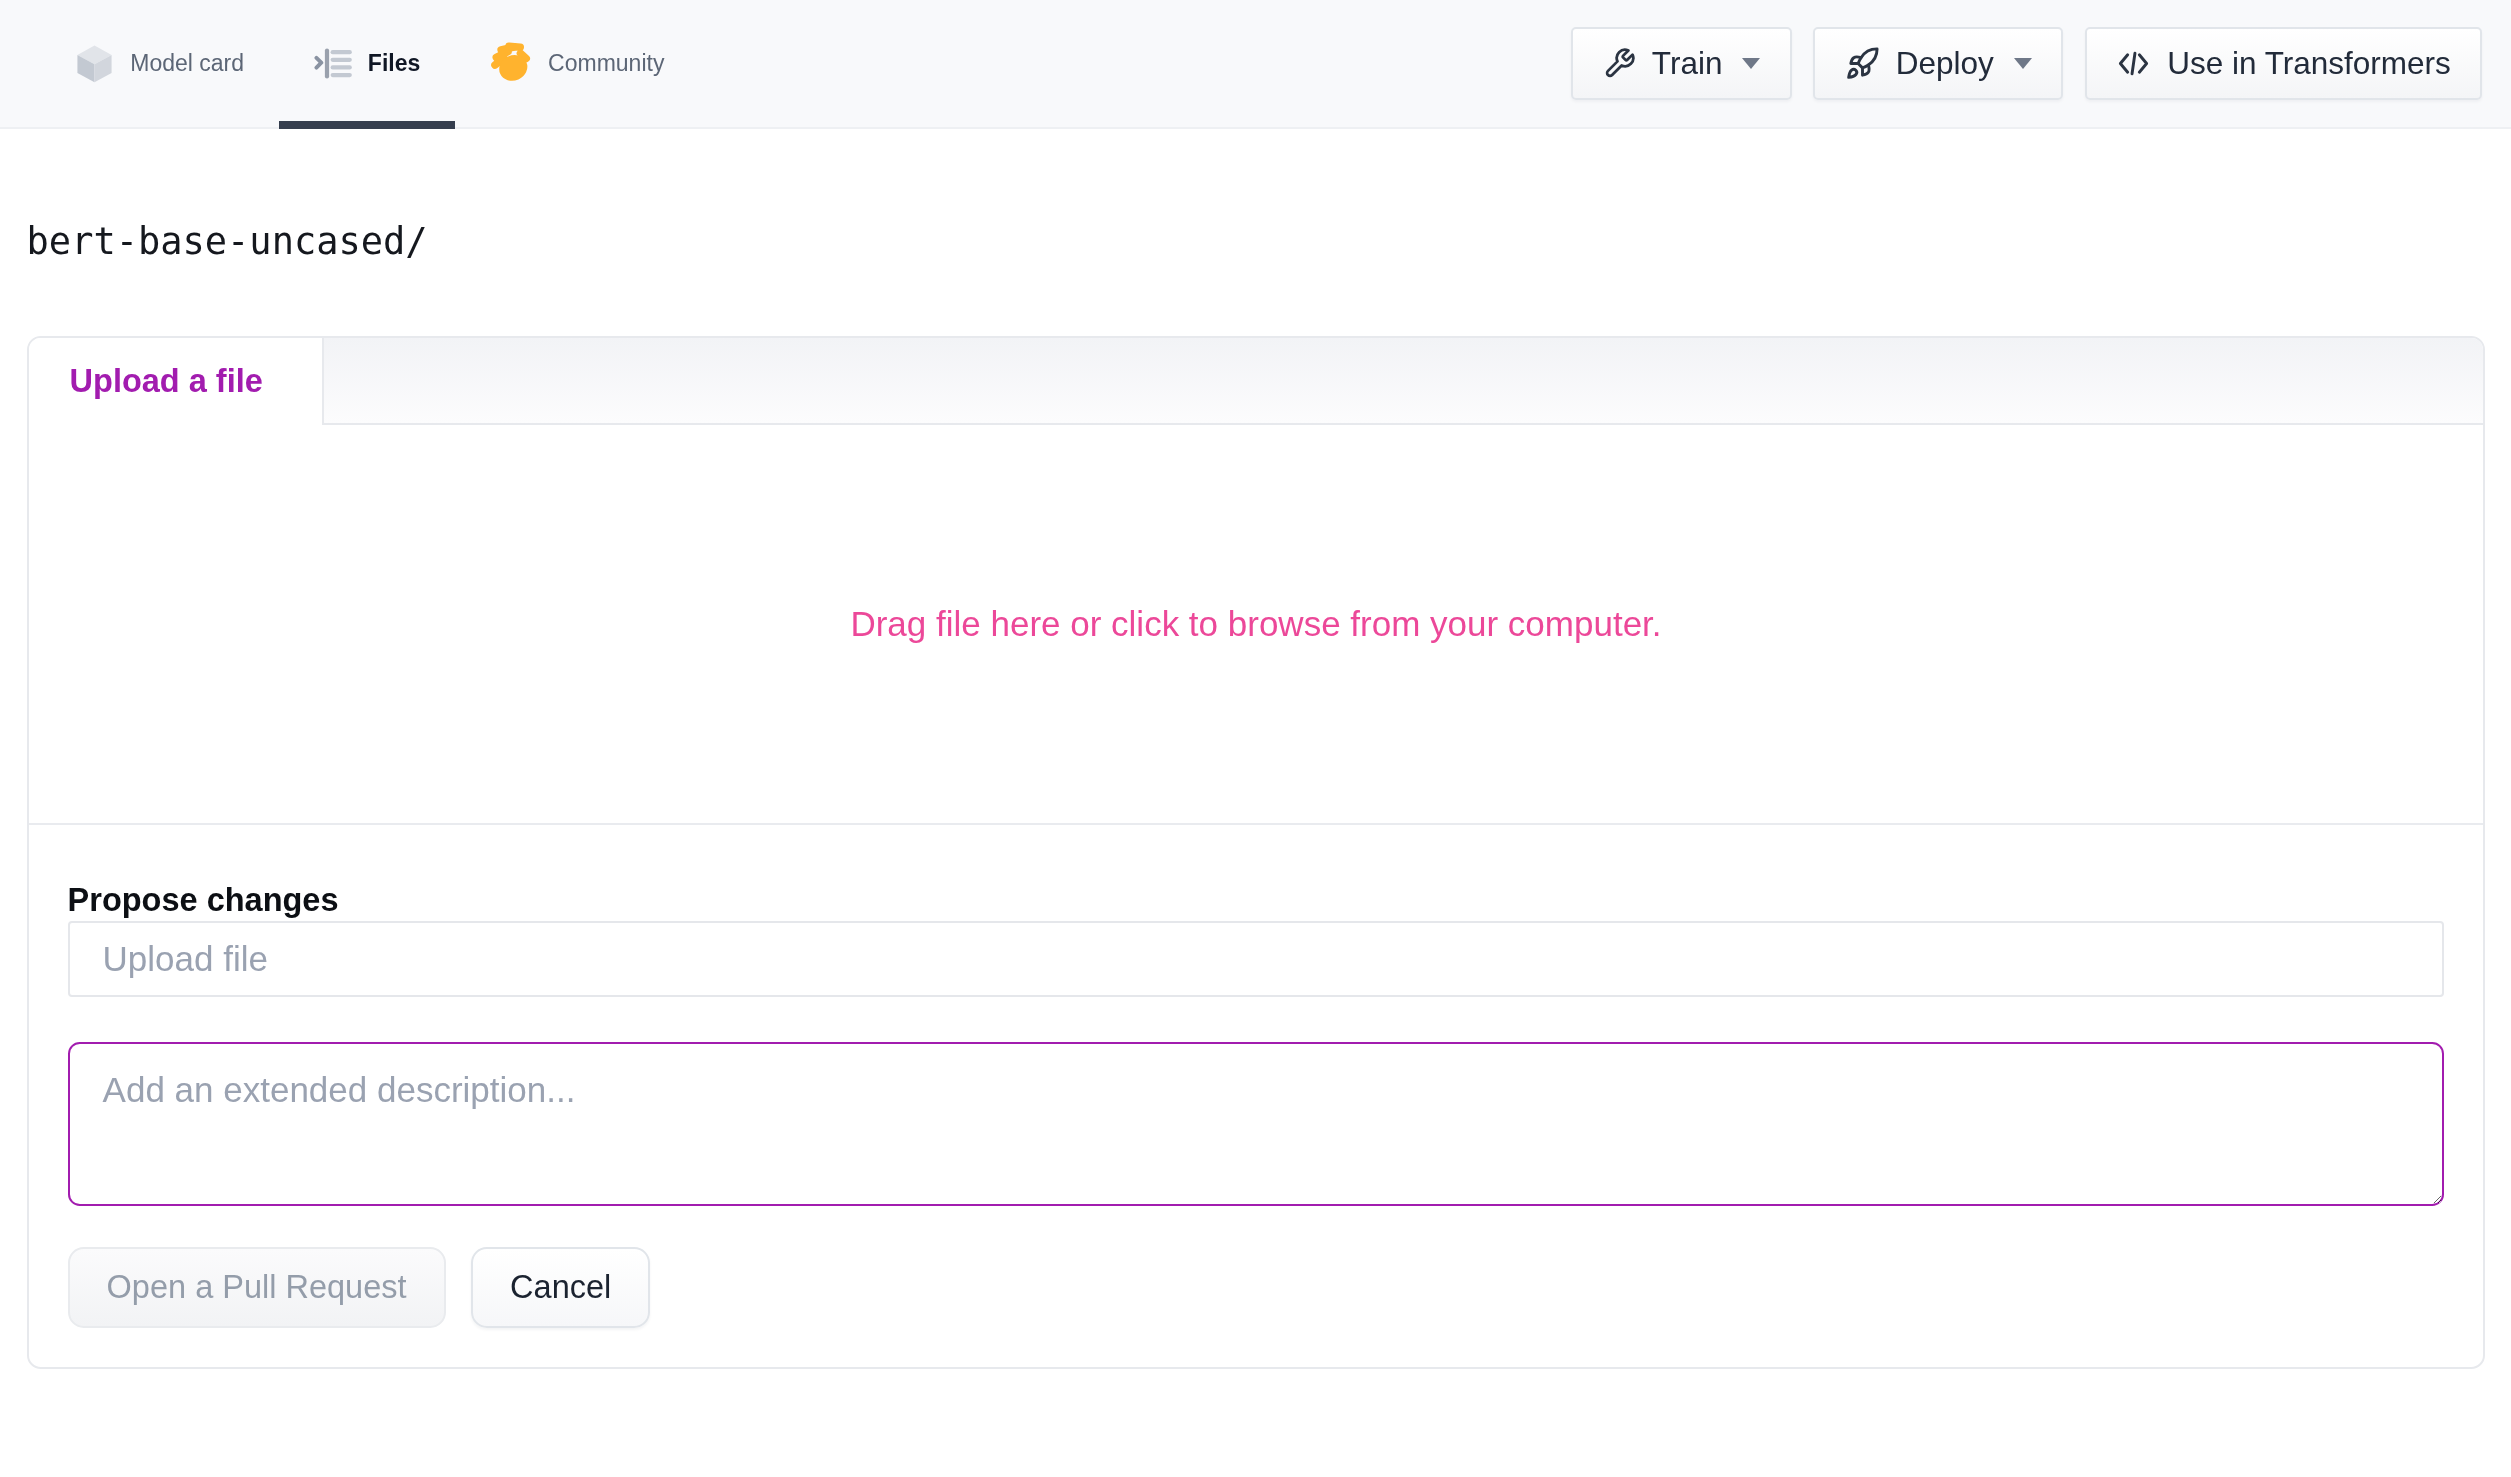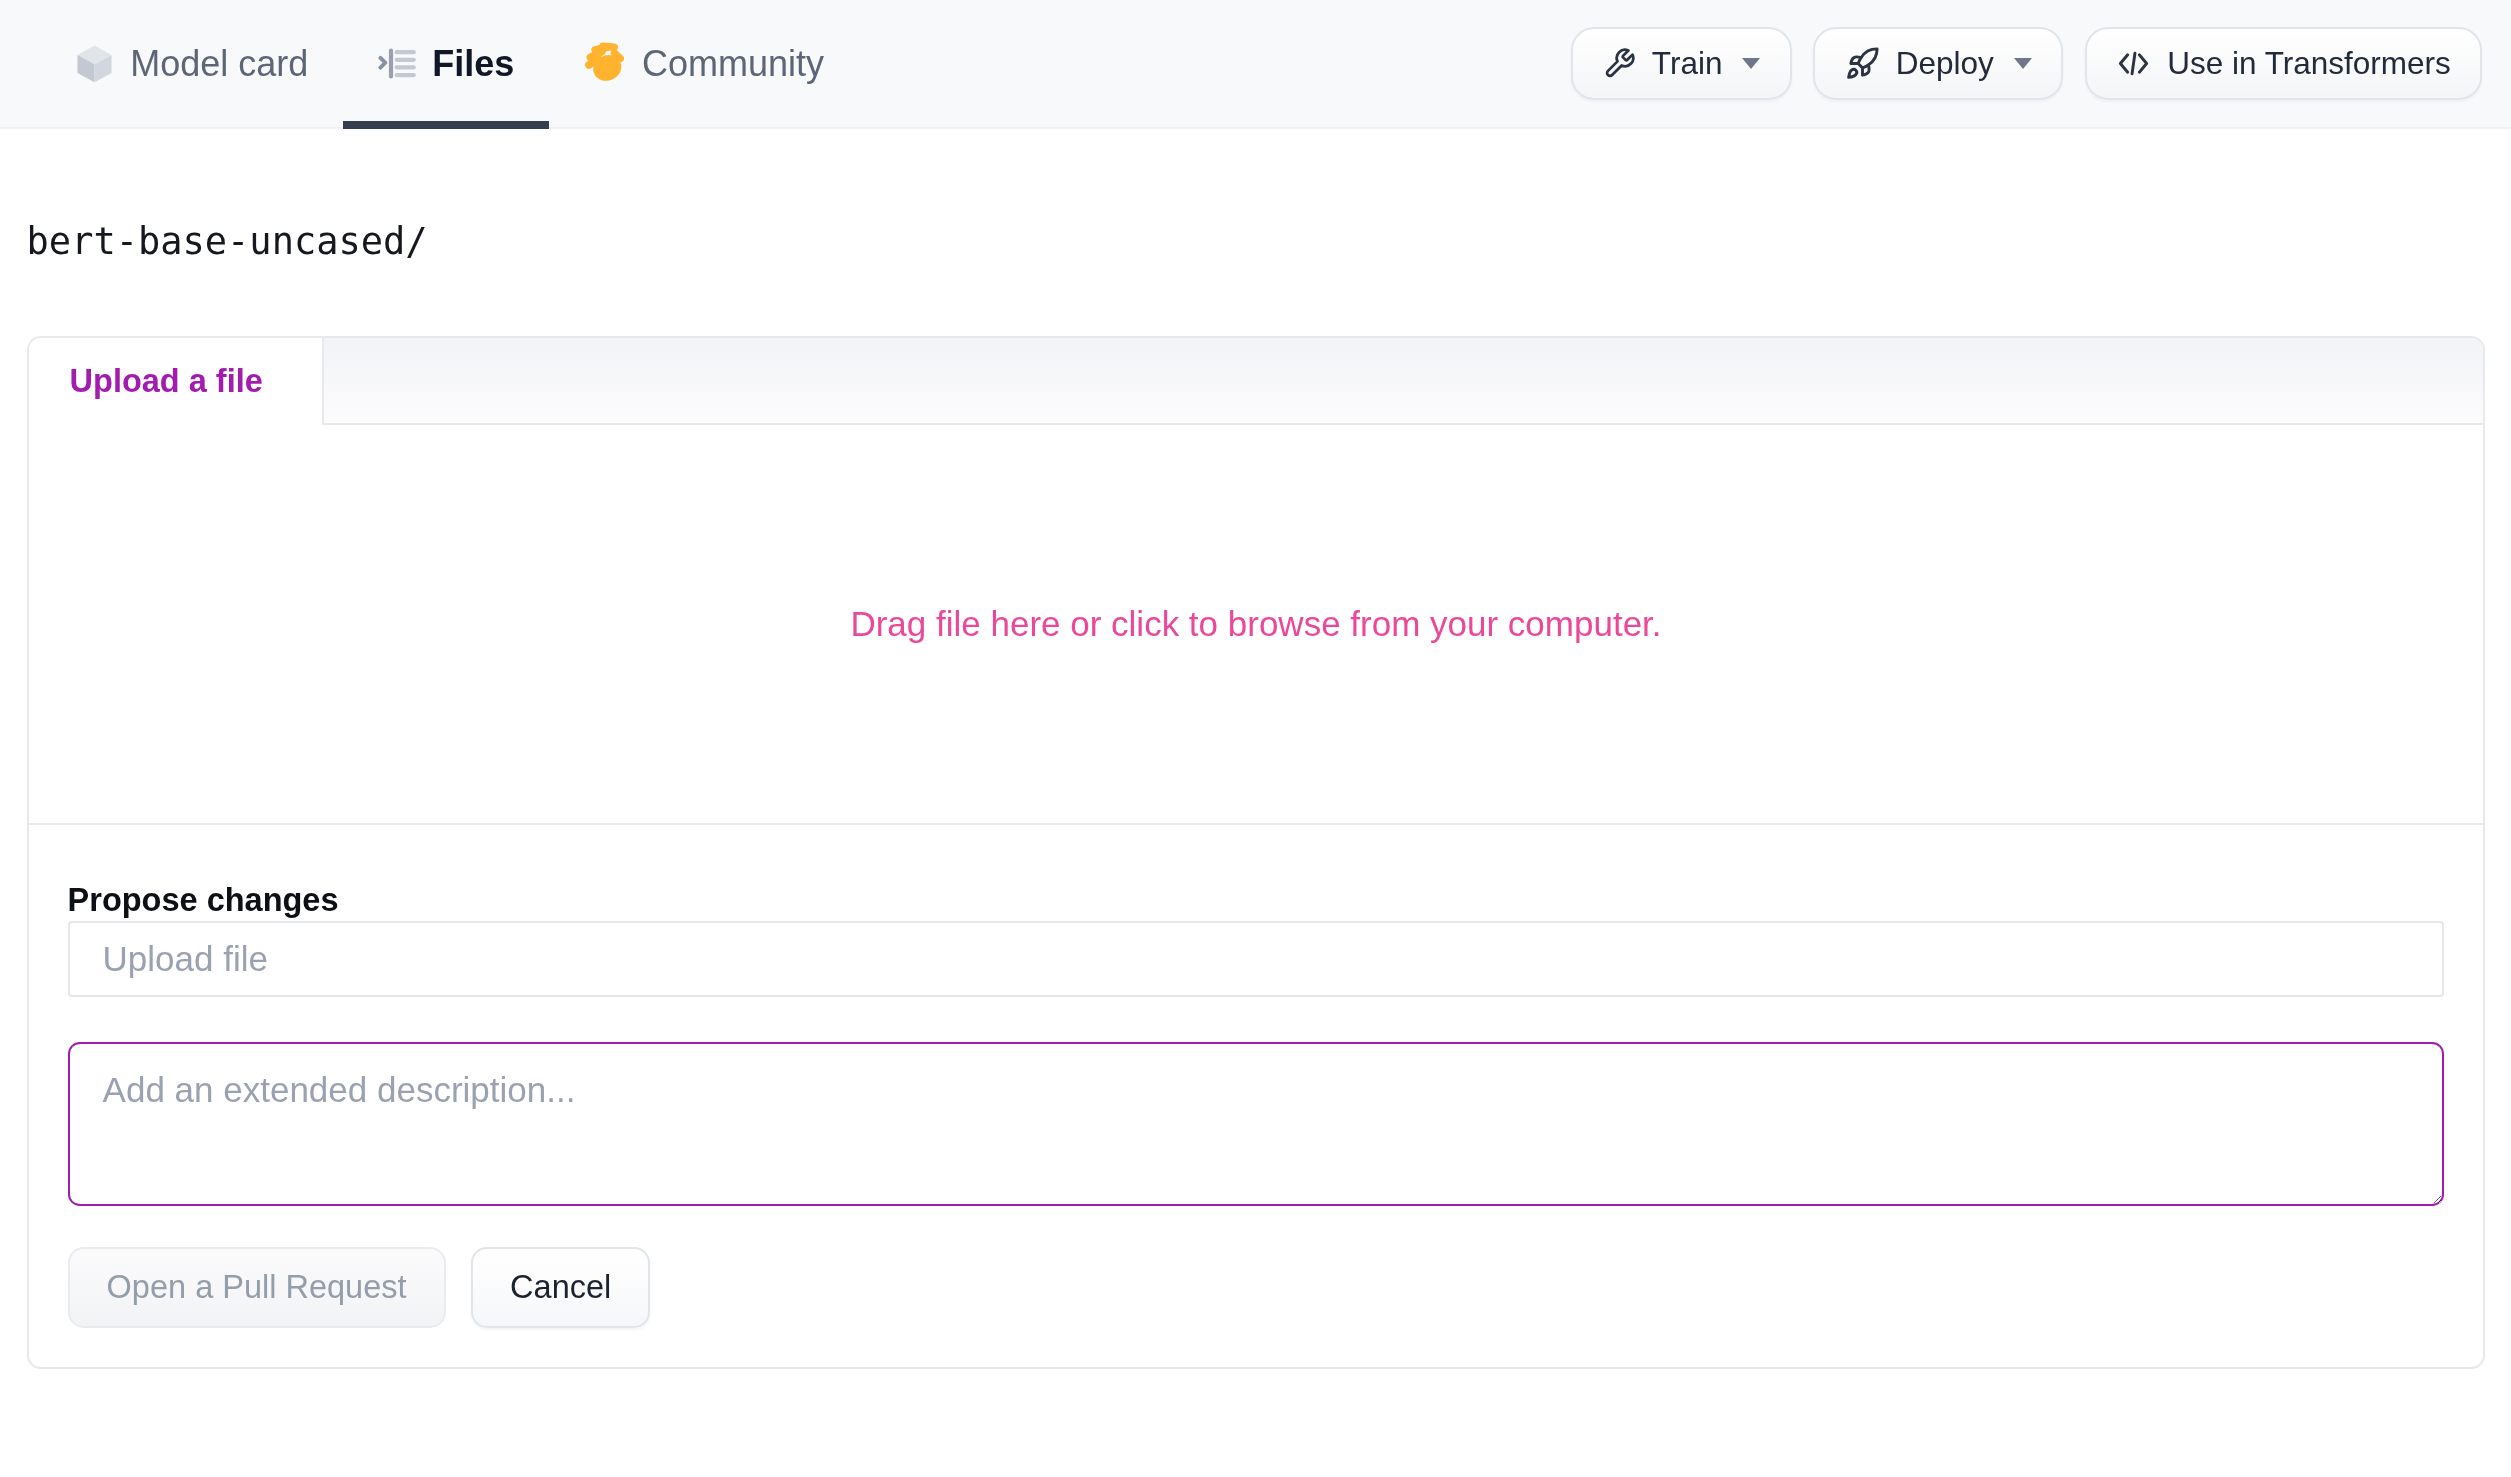--- a/index.html
+++ b/index.html
@@ -4,28 +4,28 @@
 <style>
   * { box-sizing: border-box; margin: 0; padding: 0; }
   html, body { width: 2512px; height: 1478px; background: #ffffff;
     font-family: "Liberation Sans", sans-serif; overflow: hidden; }
 
   
   .header { height: 129px; background: #f8f9fb; border-bottom: 2px solid #eef0f3;
     display: flex; align-items: stretch; padding: 0 29.6px; }
   .tabs { display: flex; align-items: stretch; margin-left: 9.9px; }
   .tab { position: relative; display: flex; align-items: center; gap: 14.8px;
-    padding: 0 35px; font-size: 36px; color: #5c6676; cursor: pointer; }
+    padding: 0 35px; font-size: 23px; color: #5c6676; cursor: pointer; }
   .tab .ticon { display: flex; align-items: center; }
   .tab.active { color: #101725; font-weight: 700; }
   .tab.active::after { content: ""; position: absolute; left: 0; right: 0; bottom: -2px;
     height: 7.9px; background: #353e4e; }
   .header-actions { margin-left: auto; display: flex; align-items: center; gap: 21.7px; }
   .hbtn { display: flex; align-items: center; gap: 15.8px; height: 73px; padding: 0 29.6px;
-    border: 2px solid #e1e5ea; border-radius: 23px;
+    border: 2px solid #e1e5ea; border-radius: 5px;
     background: linear-gradient(to bottom, #ffffff, #f4f5f7);
     box-shadow: 0 2px 3px rgba(20,30,50,0.04);
     font-size: 31.5px; color: #222b3a; cursor: pointer; white-space: nowrap; }
   .caret { width: 0; height: 0; border-left: 9.9px solid transparent;
     border-right: 9.9px solid transparent; border-top: 11.8px solid #6f7888; margin-left: 3.9px; }
 
   
   .main { padding: 0 26.6px; }
   .breadcrumb { margin-top: 91px; margin-left: 0; font-family: "DejaVu Sans Mono", monospace;
     font-size: 37px; color: #15181e; }

